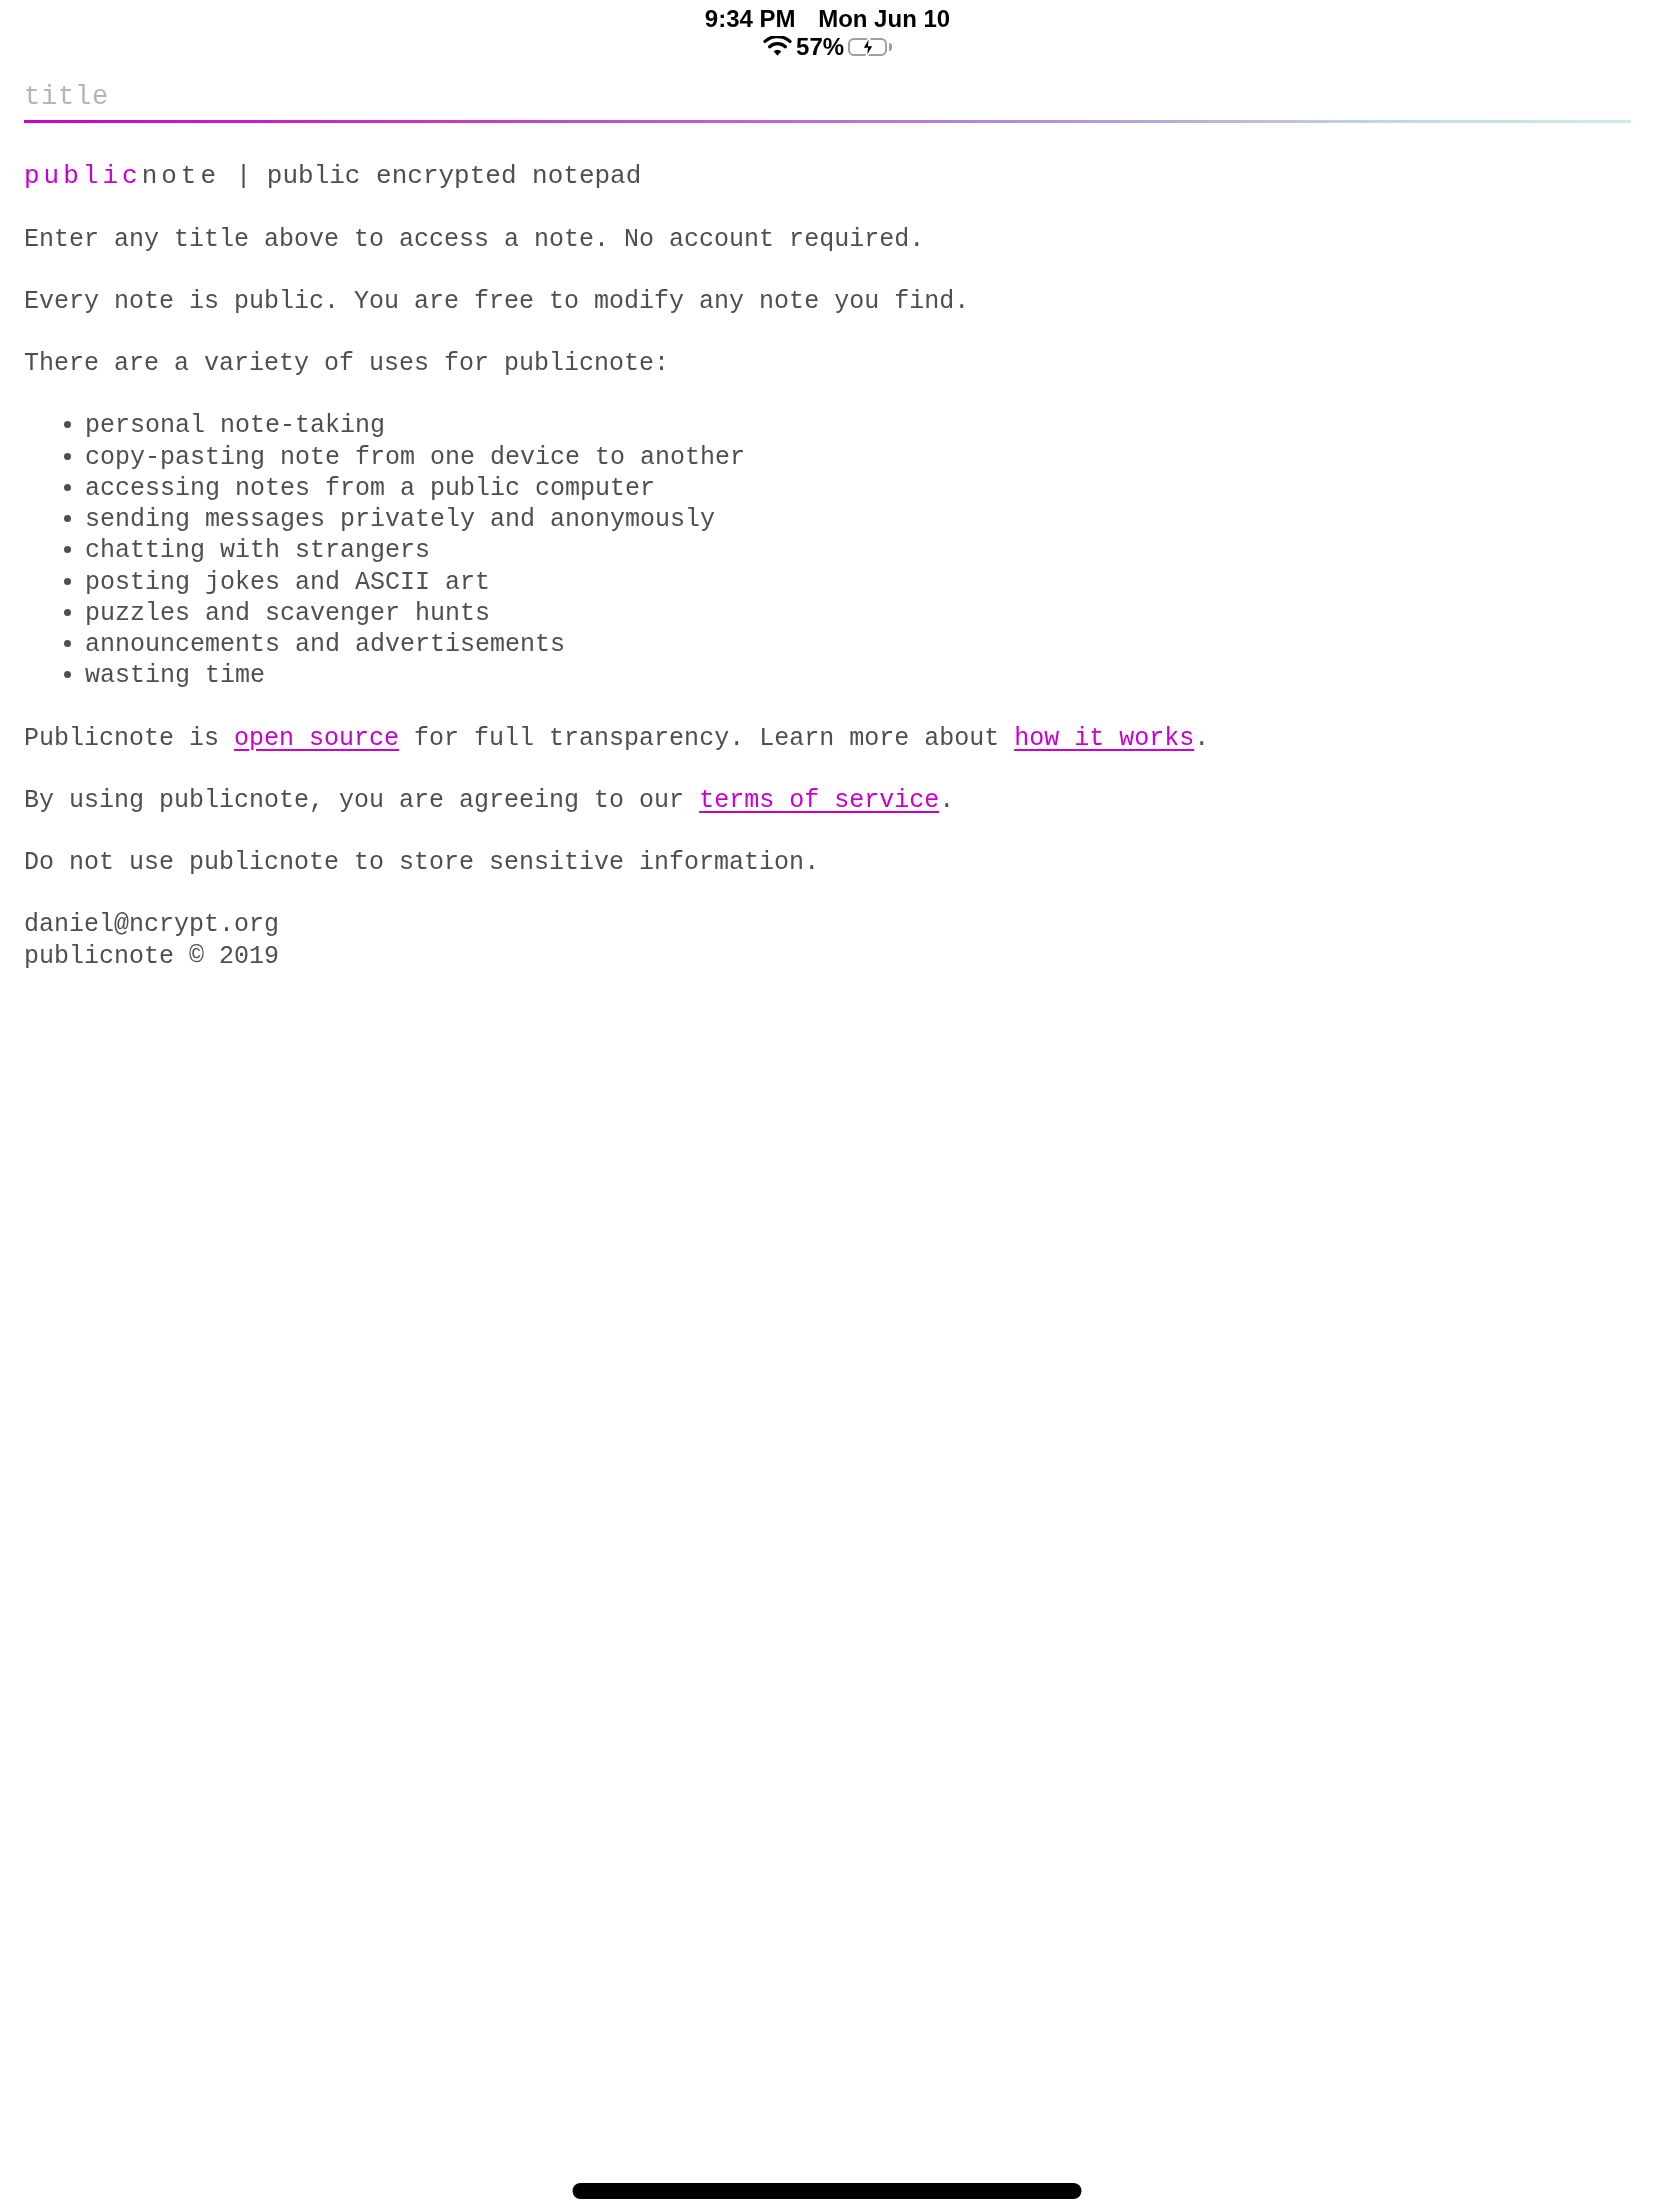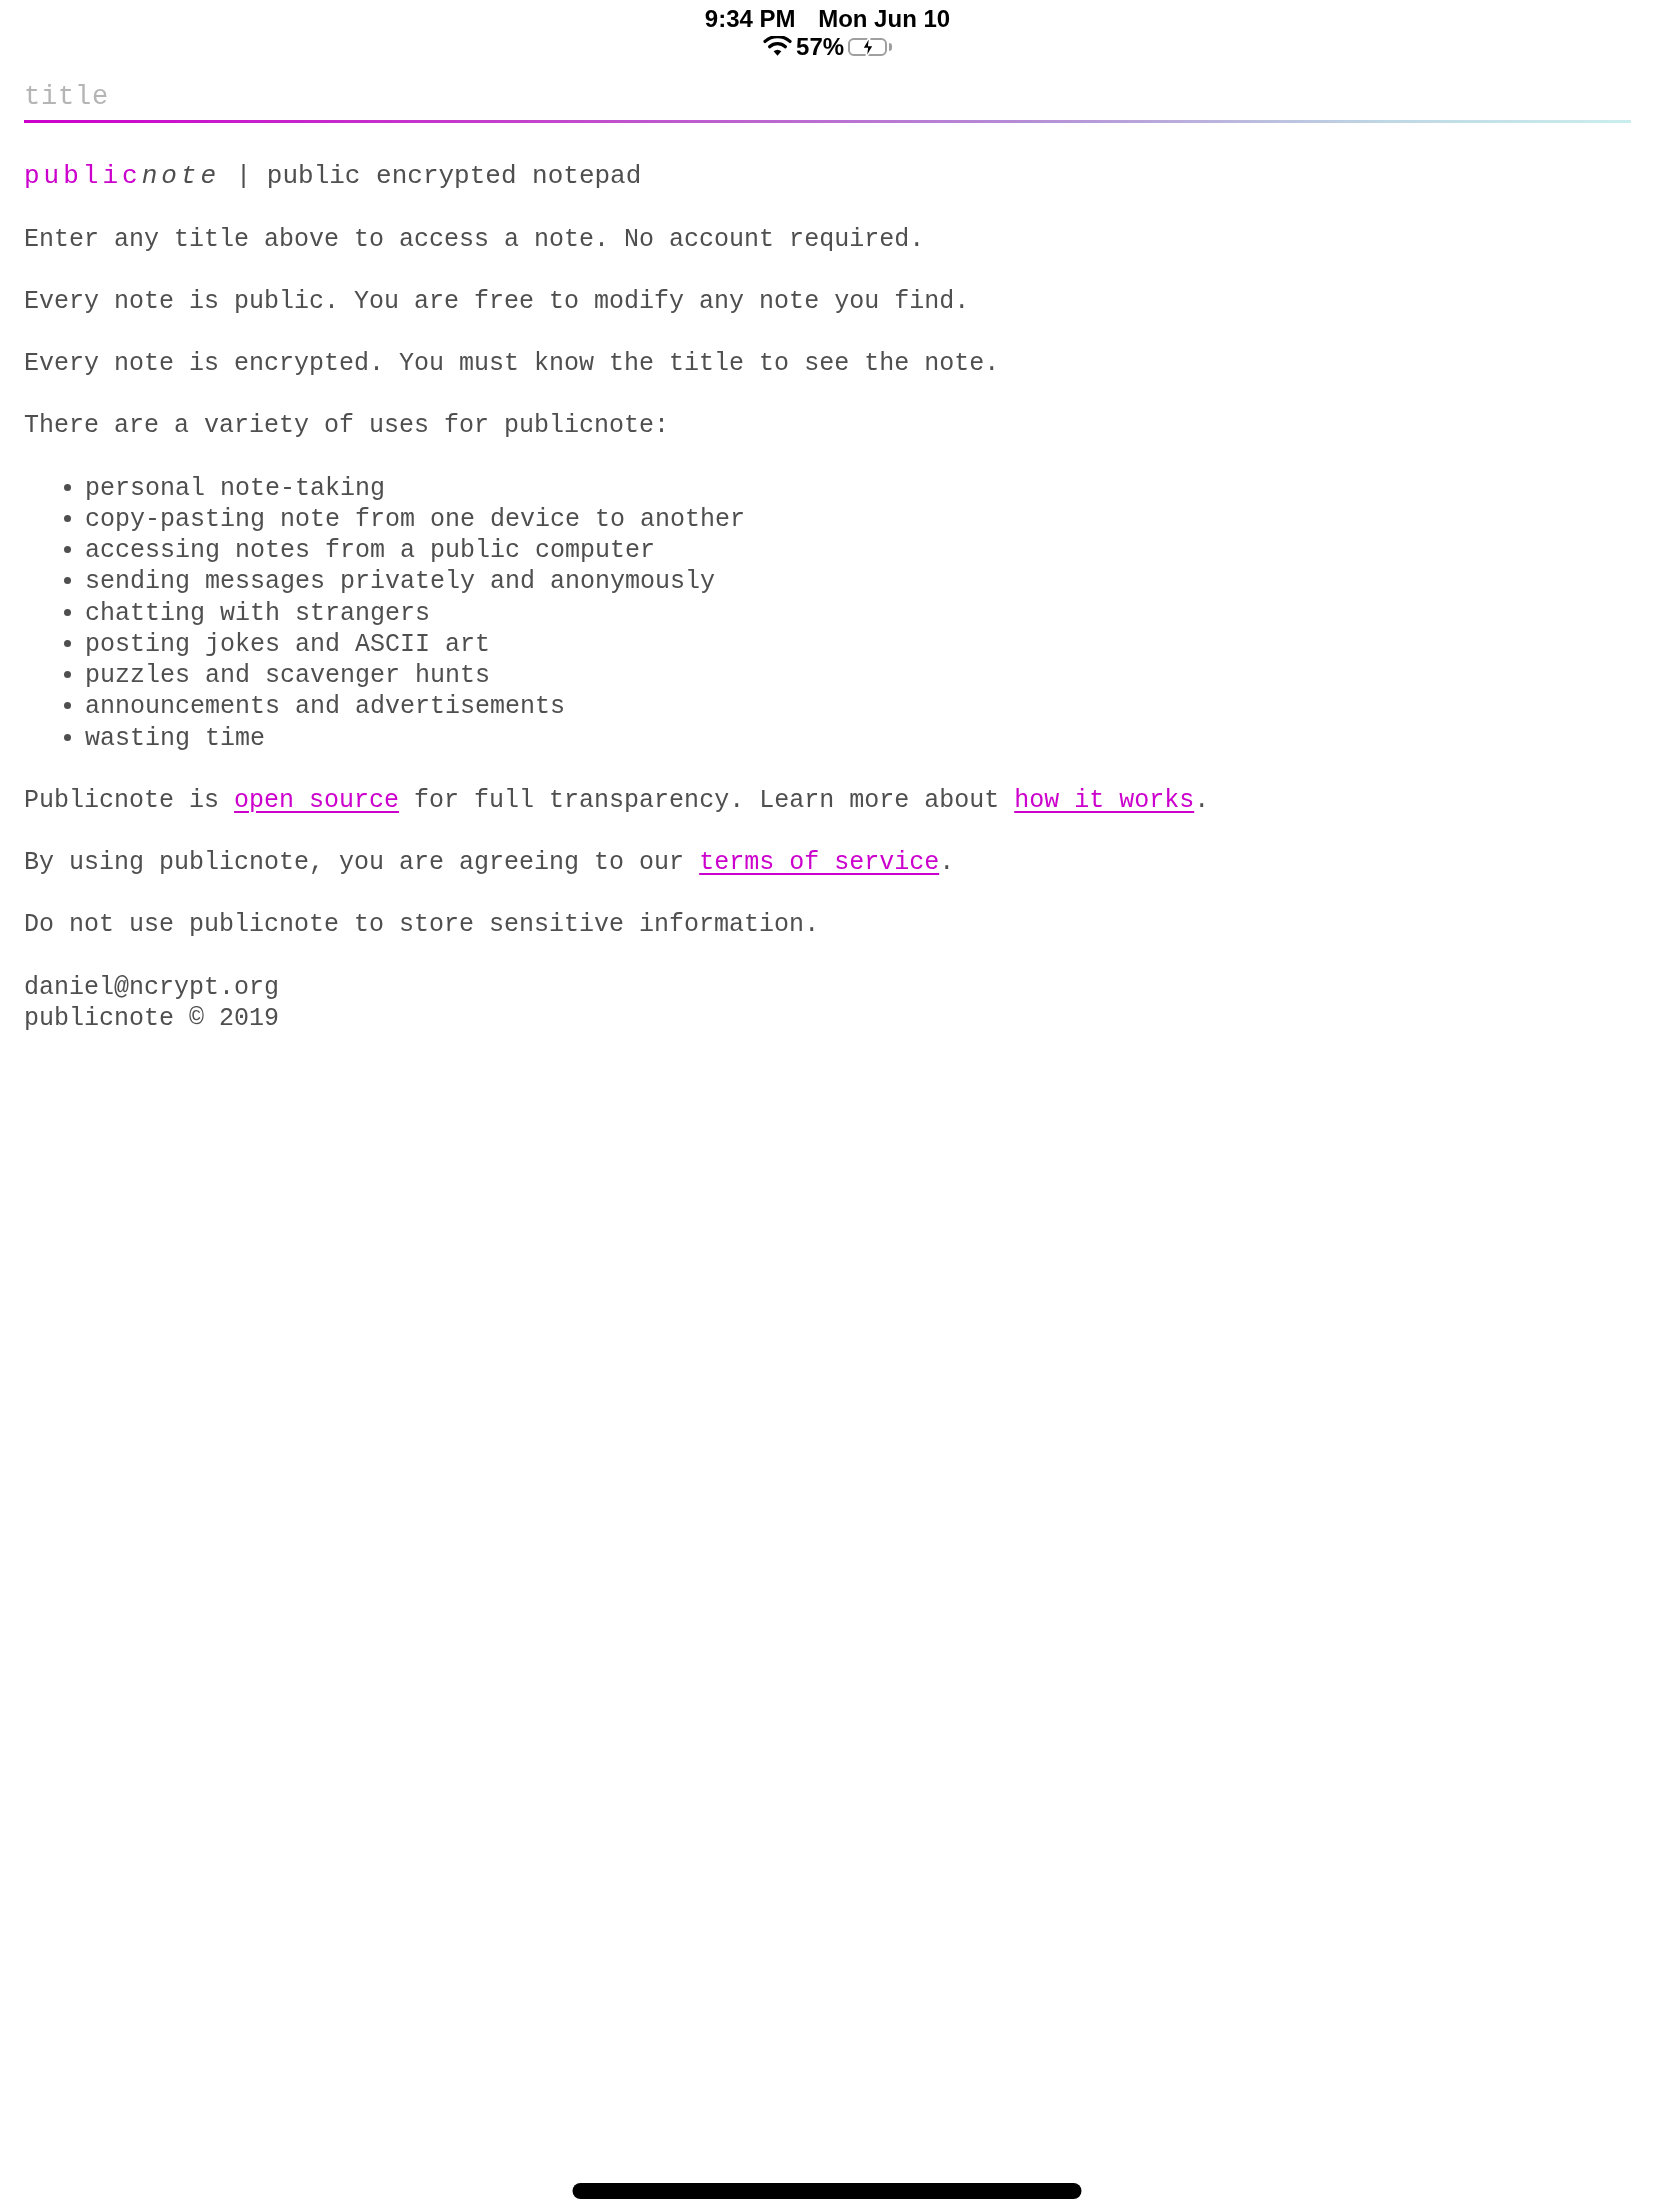--- a/index.html
+++ b/index.html
@@ -50,21 +50,21 @@
   .title-underline {
     height: 3.2px; margin-top: 3.2px;
     background: linear-gradient(90deg, #cc00cc 0%, #c340cb 30%, #b58cd6 62%, #bfd8e4 85%, #caeeee 100%);
   }
 
   .content { font-size: 25px; color: #4f4f4f; line-height: 1.25; }
   .content p { margin: 31px 0; }
   .site-header { margin-top: 37px !important; font-size: 26px; }
   .brand { letter-spacing: 4px; }
   .brand-public { color: #cc00cc; }
-  .brand-note { color: #4f4f4f; font-style: italic; }
+  .brand-note { color: #4f4f4f; }
 
   ul.uses {
     margin: 31px 0; padding-left: 61px;
     list-style: disc;
   }
   ul.uses li { line-height: 1.25; }
 
   a.pn-link { color: #cc00cc; text-decoration: underline; text-underline-offset: 4px; cursor: pointer; }
 
   .footer-block { margin: 31px 0; font-family: Liberation Mono, monospace; }
@@ -112,21 +112,20 @@
   <div class="title-underline"></div>
 
   <div class="content">
 
     <p class="site-header">
       <span class="brand"><span class="brand-public">public</span><span class="brand-note">note</span></span><span> | public encrypted notepad</span>
     </p>
 
     <p>Enter any title above to access a note. No account required.</p>
     <p>Every note is public. You are free to modify any note you find.</p>
-    <p>Every note is encrypted. You must know the title to see the note.</p>
     <p>There are a variety of uses for publicnote:</p>
 
     <ul class="uses">
       <li>personal note-taking</li>
       <li>copy-pasting note from one device to another</li>
       <li>accessing notes from a public computer</li>
       <li>sending messages privately and anonymously</li>
       <li>chatting with strangers</li>
       <li>posting jokes and ASCII art</li>
       <li>puzzles and scavenger hunts</li>

